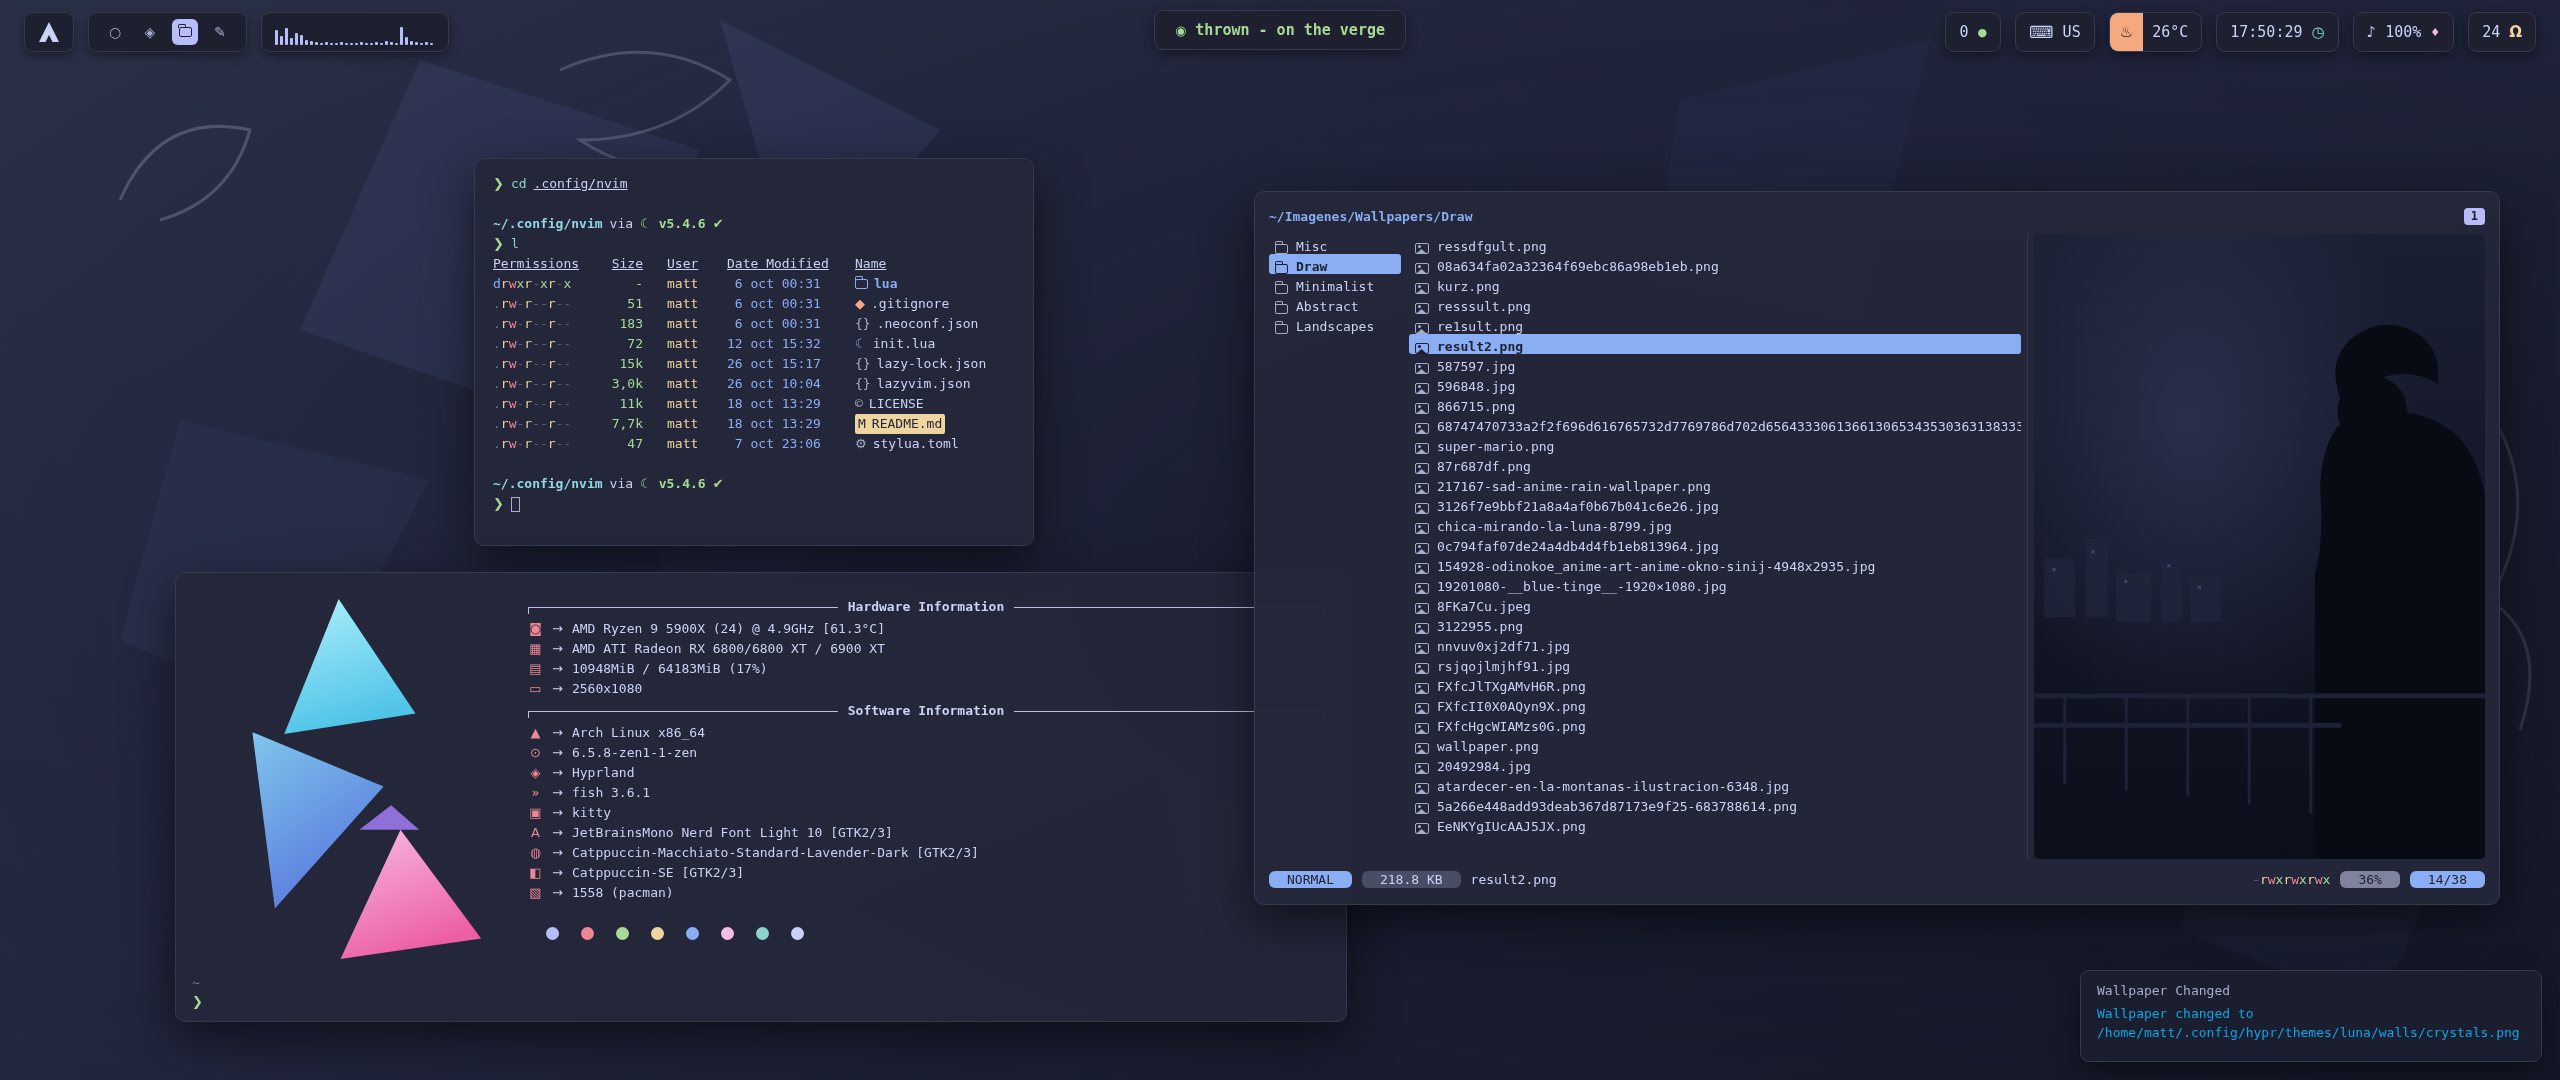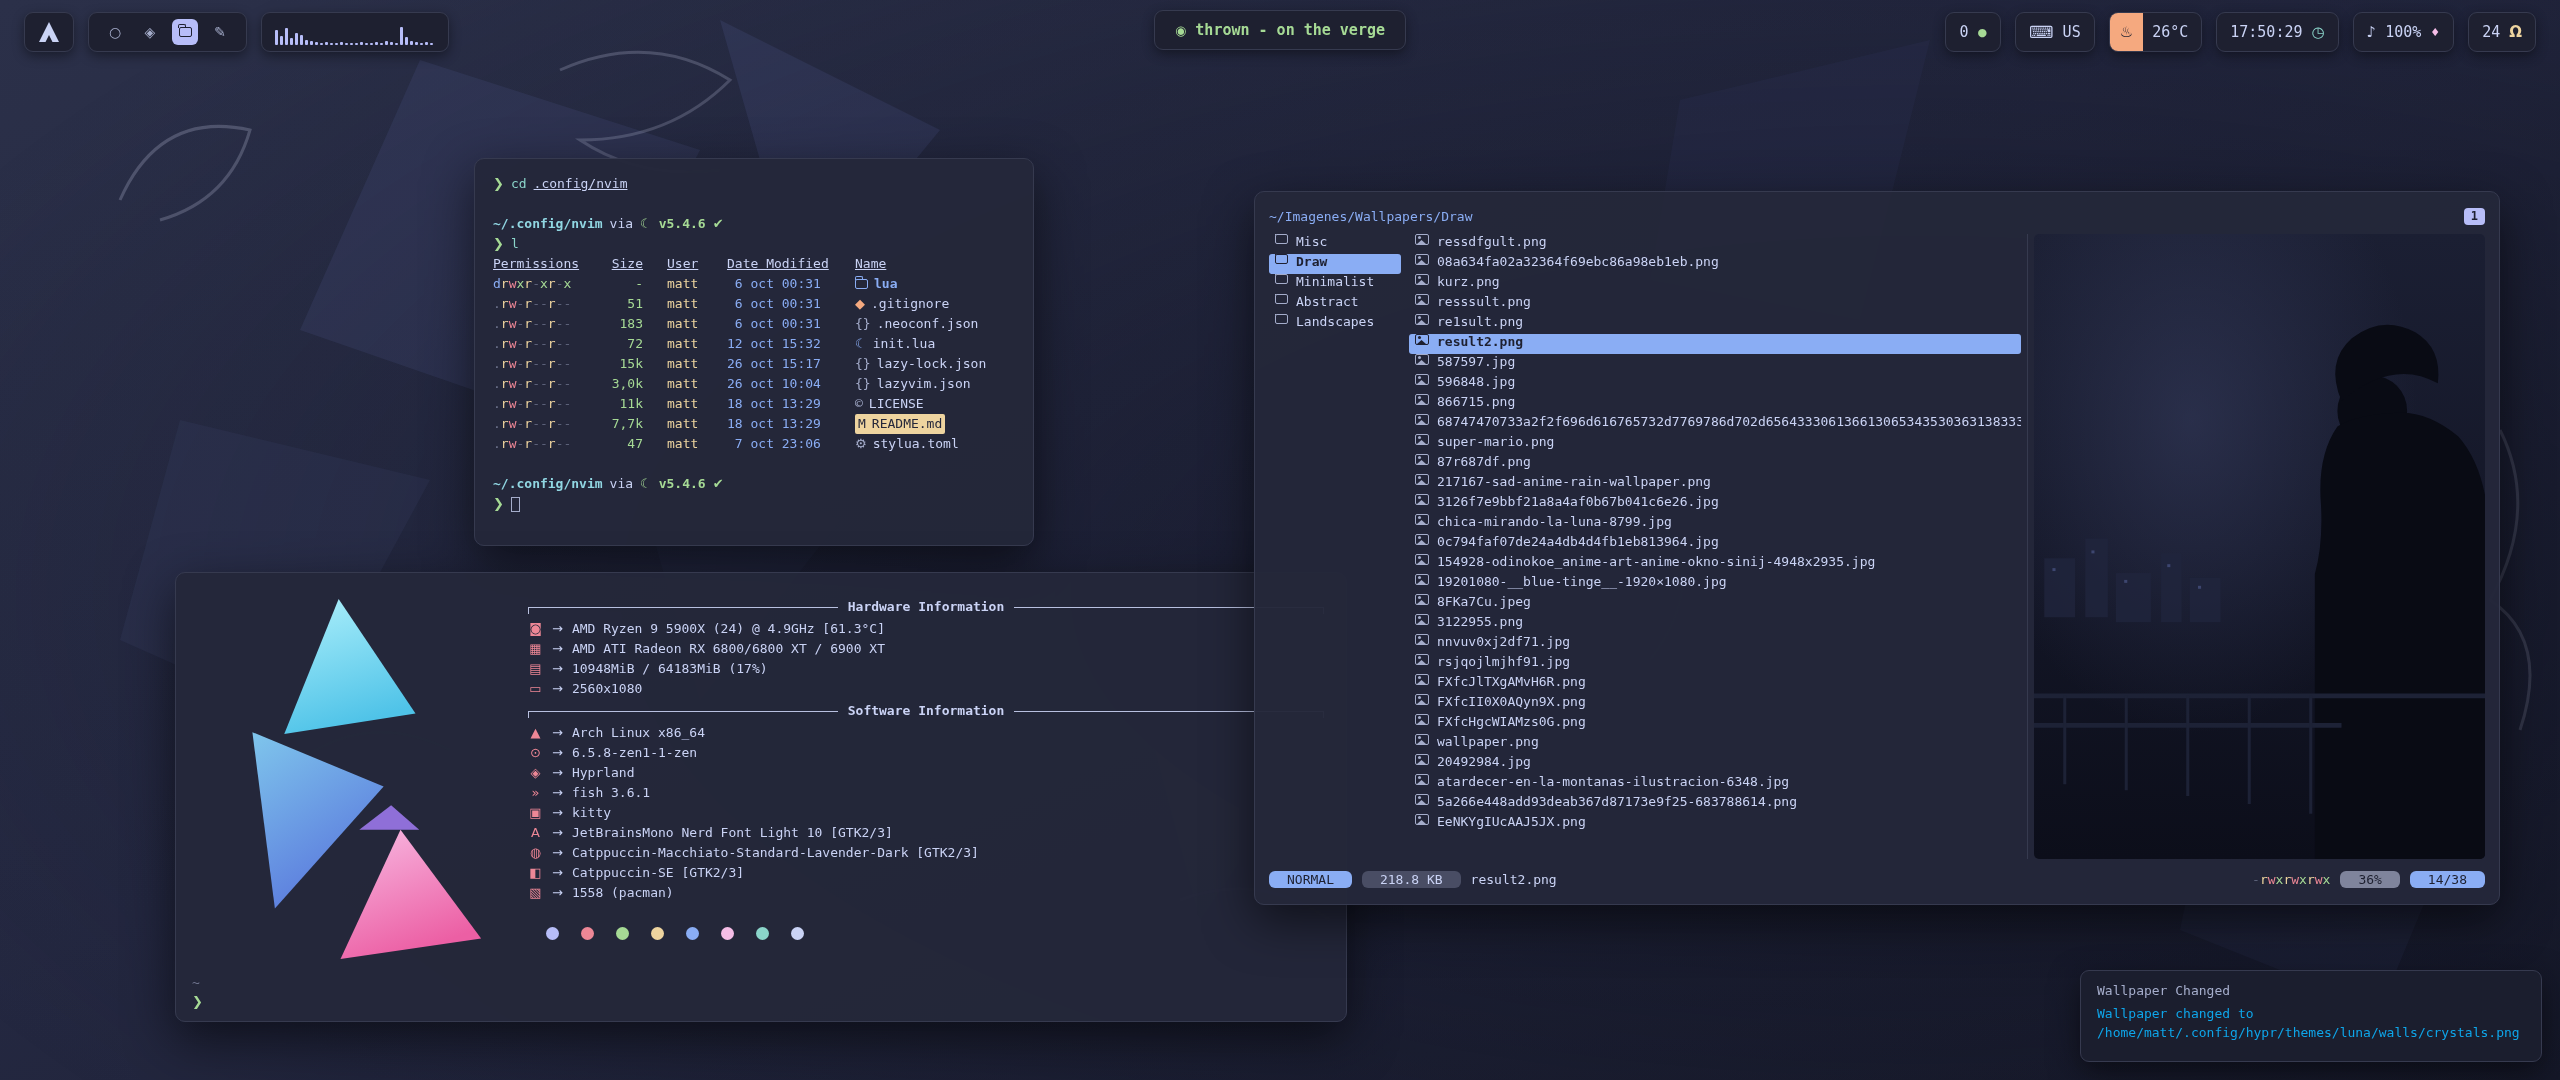--- a/index.html
+++ b/index.html
@@ -69,26 +69,26 @@
   .f-icon{color:#ed8796;width:15px;text-align:center}
   .f-arrow{color:#cad3f5}
   .dots{display:flex;gap:22px;margin:24px 0 0 18px}
   .dot{width:13px;height:13px;border-radius:50%}
   .fetch-prompt{position:absolute;left:16px;bottom:10px;line-height:19px}
   .dim{color:#6e738d}
 
   
   .fm{left:1254px;top:191px;width:1246px;height:714px;padding:12px 14px;display:flex;flex-direction:column}
   .fm-header{display:flex;justify-content:space-between;align-items:center;height:24px}
-  .fm-path{color:#8aadf4;font-weight:normal}
+  .fm-path{color:#8aadf4;font-weight:bold}
   .fm-tab-badge{background:#b7bdf8;color:#1e2030;font-weight:bold;border-radius:4px;
                 padding:0 7px;font-size:12px;line-height:17px}
   .fm-body{display:flex;flex:1;margin-top:6px;min-height:0}
   .fm-sidebar{width:132px;flex:none}
-  .sb-item,.fm-row{height:20px;display:flex;align-items:flex-start;gap:8px;padding:0 6px;
+  .sb-item,.fm-row{height:20px;display:flex;align-items:flex-end;gap:8px;padding:0 6px;
                    white-space:nowrap;overflow:hidden;border-radius:3px}
   .sb-item .folder-ic{color:#a5adcb}
   .sb-item.sel{background:#8aadf4;color:#1e2030;font-weight:bold}
   .sb-item.sel .folder-ic{color:#1e2030}
   .fm-list{width:612px;flex:none;margin-left:8px}
   .fm-row .img-ic{color:#a5adcb}
   .fm-row.sel{background:#8aadf4;color:#1e2030;font-weight:bold}
   .fm-row.sel .img-ic{color:#1e2030}
   .fm-sep{width:1px;background:#363a4f;margin:0 6px}
   .fm-preview{flex:1;border-radius:5px;overflow:hidden}

